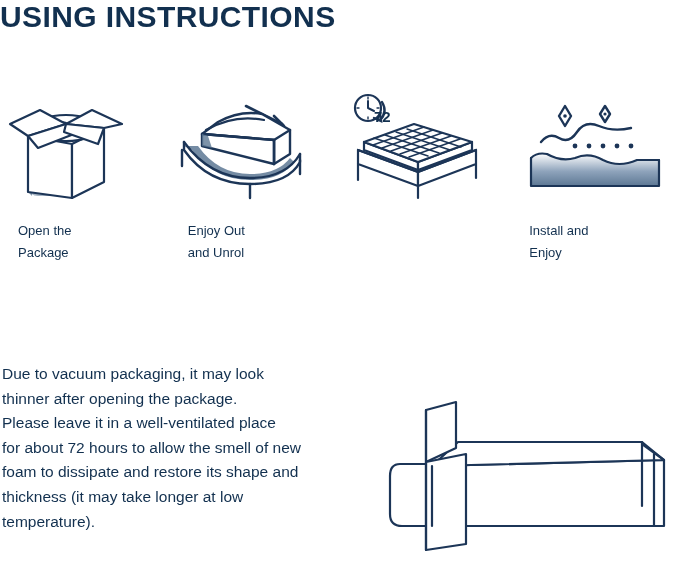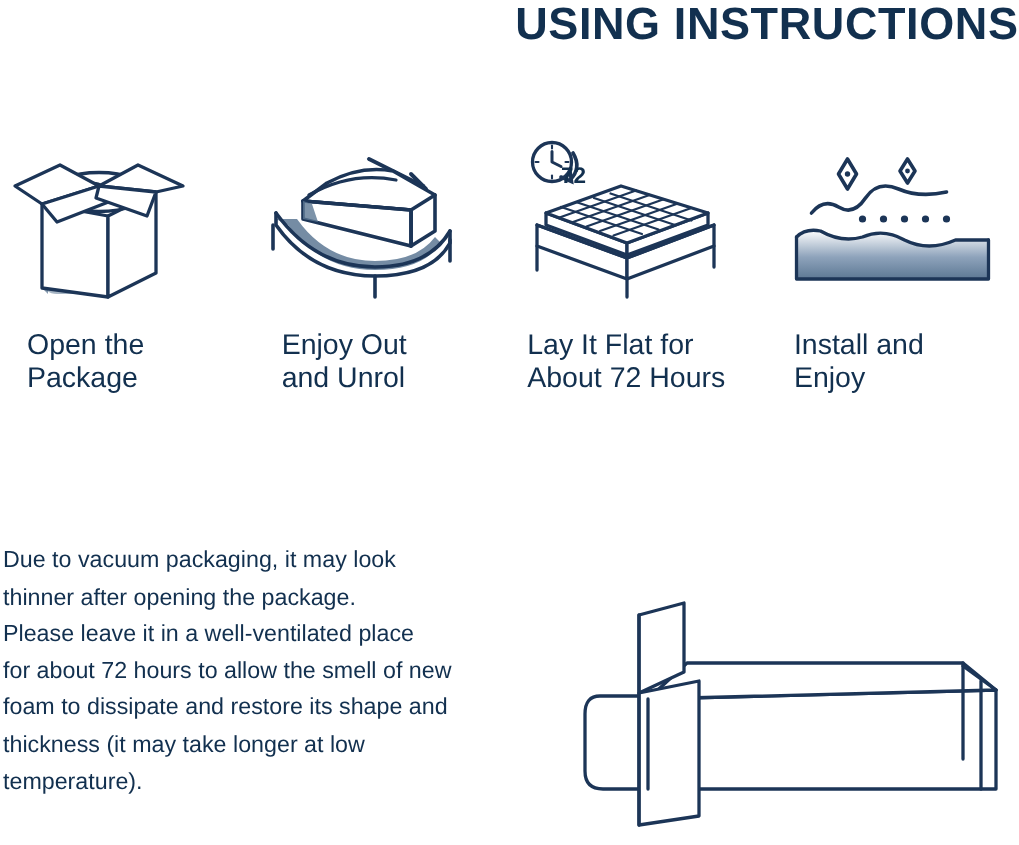--- a/index.html
+++ b/index.html
@@ -16,21 +16,21 @@
     color: #132f4f;
     -webkit-font-smoothing: antialiased;
   }
 
   
   .page-title {
     position: absolute;
     top: 0px;
     left: 0;
     width: 679px;
-    text-align: right;
+    text-align: left;
     font-size: 30px;
     font-weight: bold;
     letter-spacing: 0.4px;
     color: #12304f;
     line-height: 34px;
   }
 
   
   .steps {
     position: absolute;
@@ -45,21 +45,21 @@
   }
   .step-art {
     height: 112px;
     position: relative;
   }
   .step-art svg {
     display: block;
   }
   .step-label {
     margin-top: 20px;
-    font-size: 19px;
+    font-size: 13px;
     line-height: 22px;
     color: #12304f;
     white-space: pre-line;
   }
   .step:nth-child(1) .step-art svg { margin-left: 8px; }
   .step:nth-child(1) .step-label  { margin-left: 18px; }
   .step:nth-child(2) .step-art svg { margin-left: 8px; }
   .step:nth-child(2) .step-label  { margin-left: 18px; }
   .step:nth-child(3) .step-art svg { margin-left: 4px; }
   .step:nth-child(3) .step-label  { margin-left: 12px; }
@@ -197,22 +197,20 @@
             <path d="M33 20 L35 20"></path>
           </g>
 
           <path d="M38 14 Q44 24 36 32" stroke-width="2.4"></path>
           <path d="M30 30 L37 33 L36 26" stroke-width="2.4" stroke-linejoin="miter"></path>
 
           <text x="30" y="34" font-family="Liberation Sans, sans-serif" font-size="15" font-weight="bold" fill="#12304f" stroke="none">72</text>
         </g>
       </svg>
     </div>
-    <div class="step-label">Lay It Flat for
-About 72 Hours</div>
   </div>
 
   <div class="step">
     <div class="step-art">
       <svg width="140" height="112" viewBox="0 0 140 112">
         <defs>
           <linearGradient id="mattressShade" x1="0" y1="0" x2="0" y2="1">
             <stop offset="0%" stop-color="#ffffff"></stop>
             <stop offset="55%" stop-color="#8ea3bb"></stop>
             <stop offset="100%" stop-color="#5d7894"></stop>

